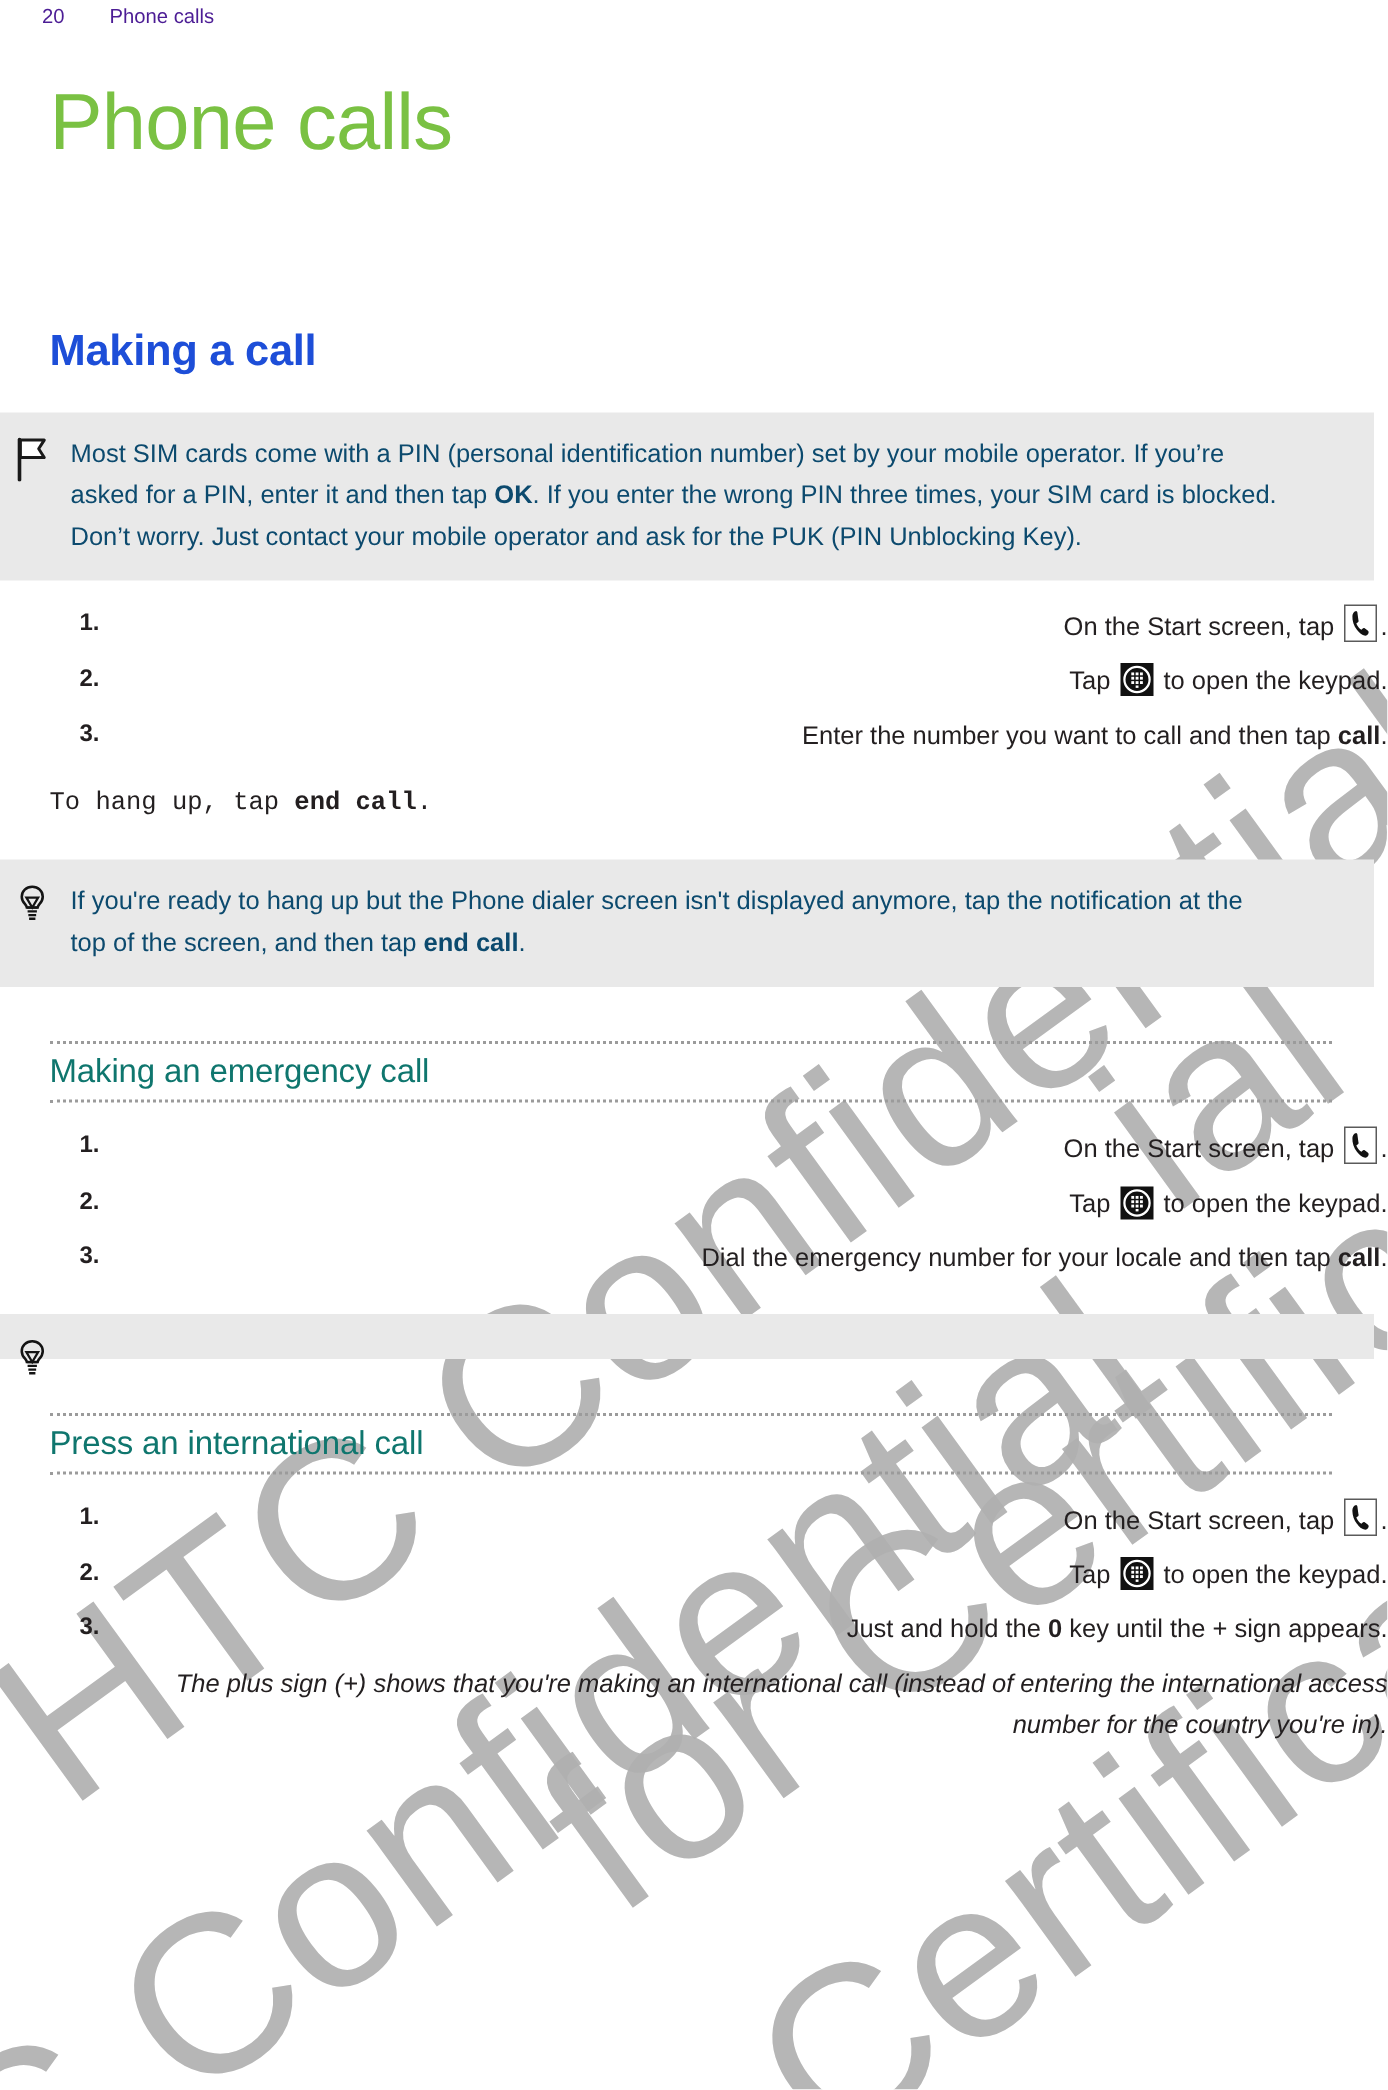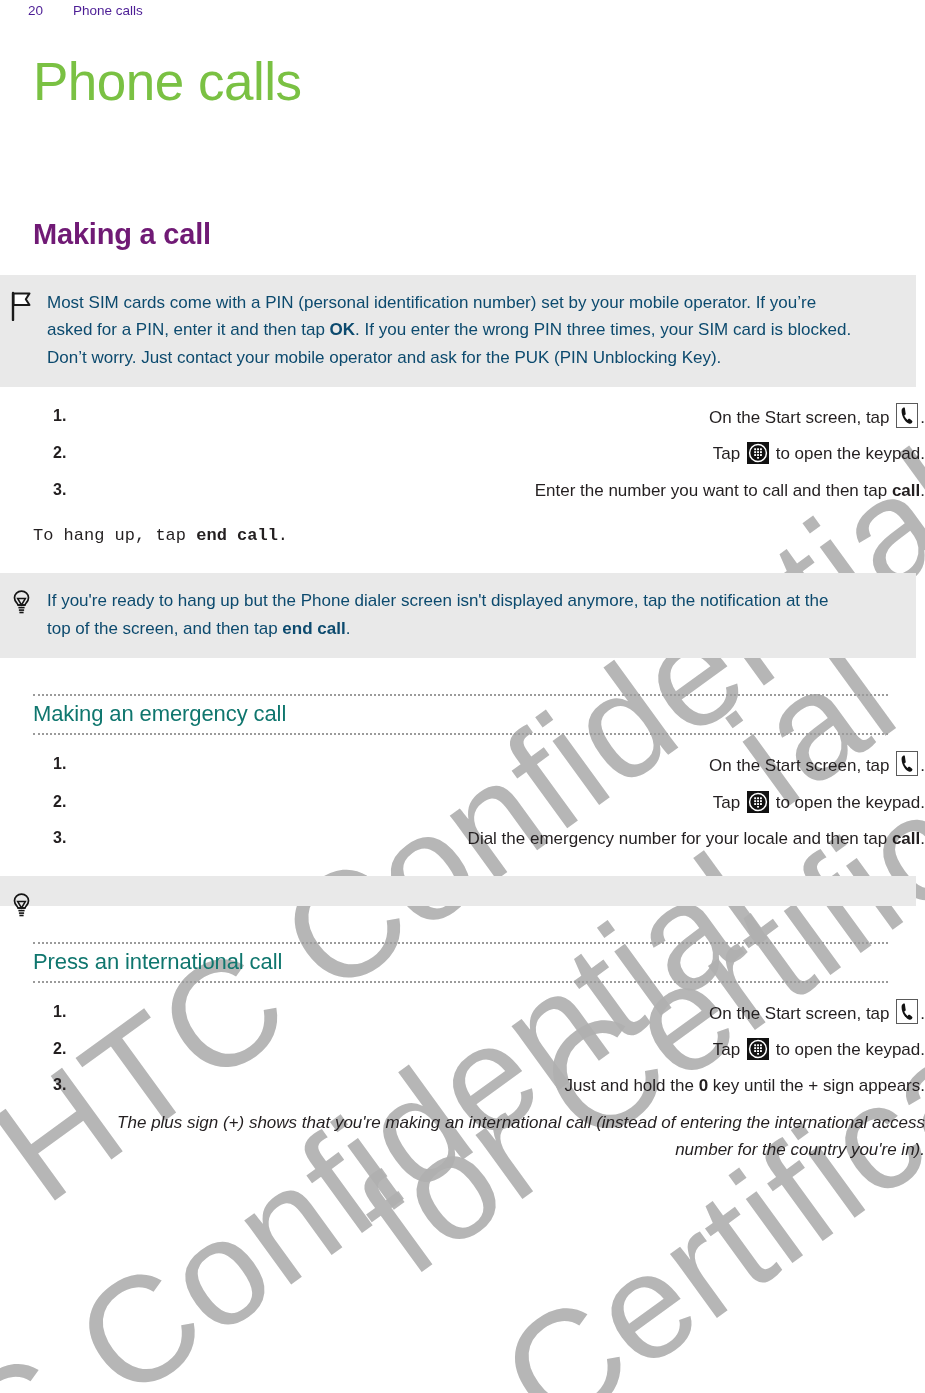--- a/index.html
+++ b/index.html
@@ -63,21 +63,21 @@
     margin: 36px 0 0 33px;
     color: #7ac143;
     font-size: 53px;
     font-weight: 400;
     line-height: 1.05;
     letter-spacing: -0.5px;
   }
 
   .h1 {
     margin: 108px 0 0 33px;
-    color: #701a75;
+    color: #1d4ed8;
     font-size: 29px;
     font-weight: bold;
     letter-spacing: -0.2px;
   }
 
   
   .callout {
     position: relative;
     background: #e9e9e9;
     margin-top: 24px;

